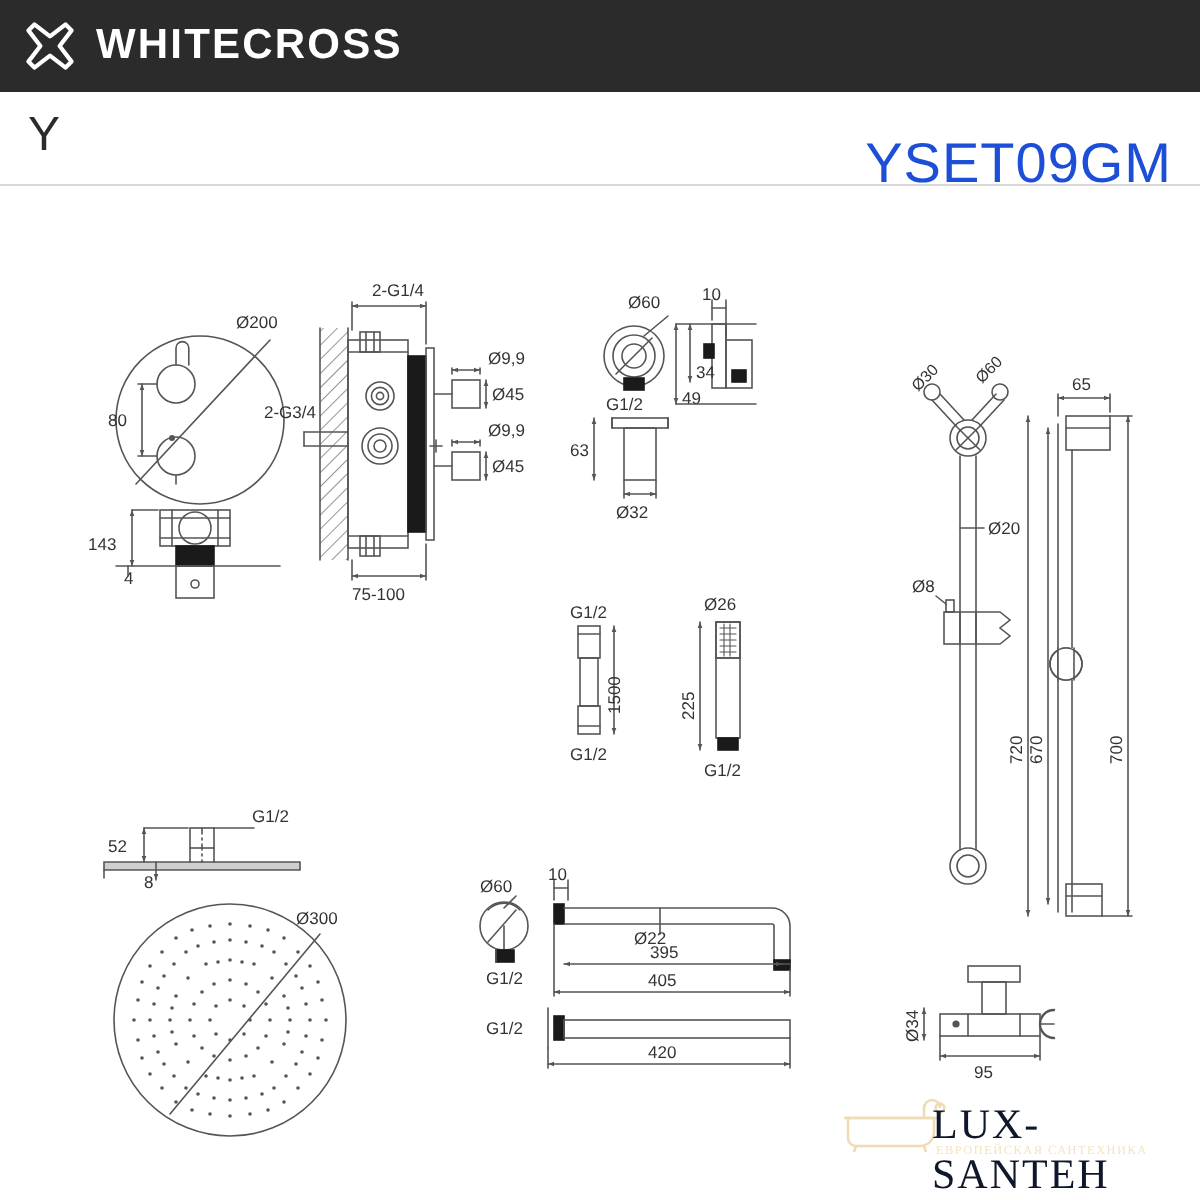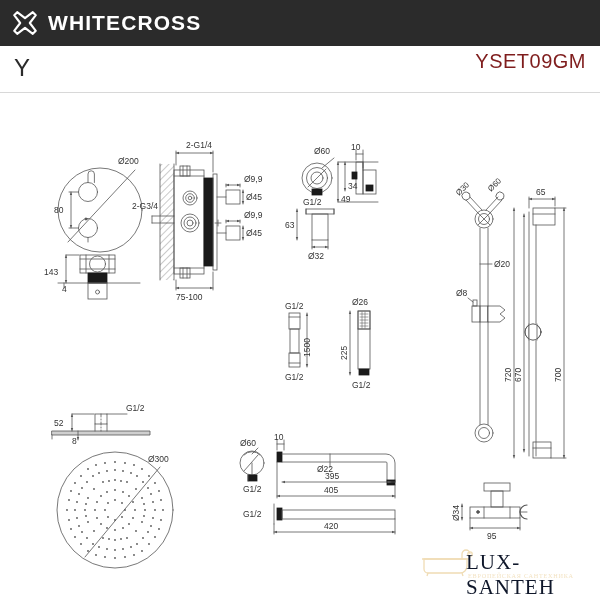--- a/index.html
+++ b/index.html
@@ -25,21 +25,21 @@
     font-weight:600;line-height:30px;
   }
   .subhead{
     position:absolute;left:0;top:46px;width:600px;height:46px;
     border-bottom:1px solid #d8d8d8;
   }
   .subhead .y-label{
     position:absolute;left:14px;top:8px;font-size:24px;color:#2b2b2b;
   }
   .subhead .code{
-    position:absolute;right:14px;top:4px;font-size:20px;color:#7f1d1d;
+    position:absolute;right:14px;top:20px;font-size:28px;color:#1d4ed8;
     letter-spacing:0.5px;
   }
 
   
   .sheet{position:absolute;left:0;top:92px;width:600px;height:508px;}
   .sheet svg{display:block;}
 
   
   .watermark{
     position:absolute;left:420px;top:548px;width:172px;height:44px;

